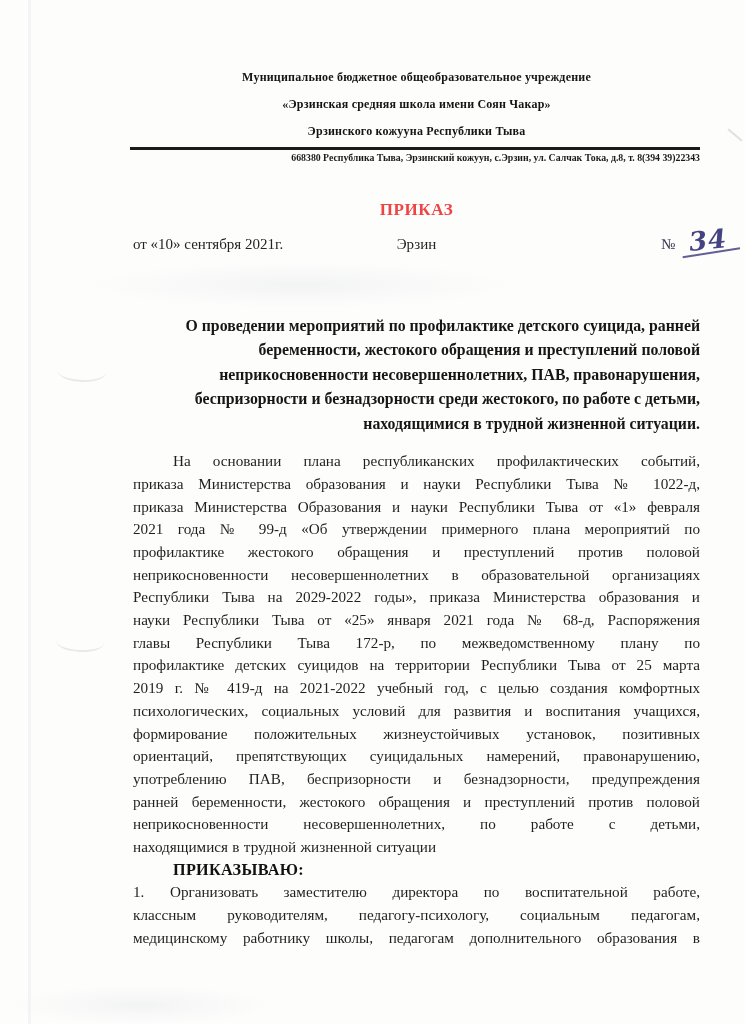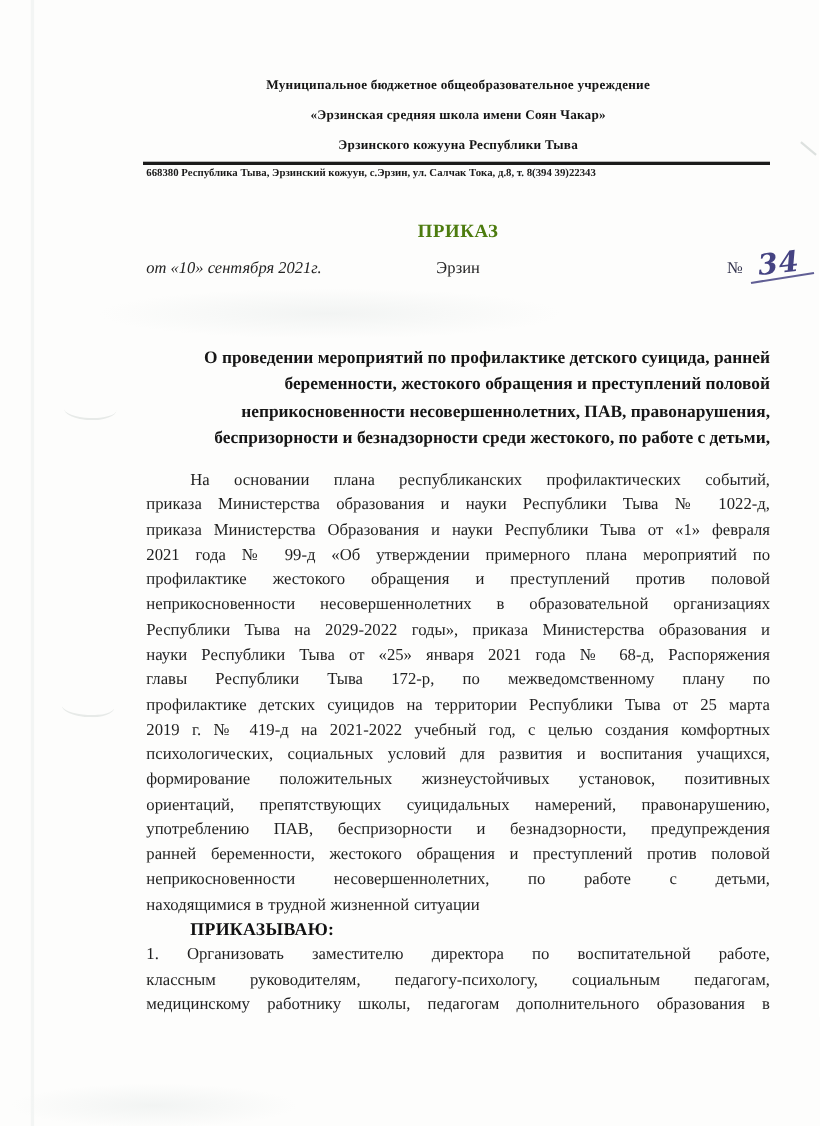--- a/index.html
+++ b/index.html
@@ -34,43 +34,43 @@
     margin-top: 2px;
     margin-left: -3px;
     height: 2.6px;
     background: #1b1b1b;
   }
   .address {
     margin-top: 2px;
     font-size: 9.8px;
     line-height: 12px;
     font-weight: bold;
-    text-align: left;
+    text-align: right;
     color: #1a1a1a;
     white-space: nowrap;
   }
   
   .doc-type {
     margin-top: 35px;
     font-weight: bold;
     font-size: 17px;
     line-height: 22px;
     text-align: center;
-    color: #4d7c0f;
+    color: #ef4444;
     letter-spacing: 0.6px;
   }
   .date-row {
     position: relative;
     margin-top: 10px;
     height: 26px;
     font-size: 15px;
     line-height: 22px;
     color: #242424;
   }
-  .date-left { position: absolute; left: 0; top: 2px; font-style: italic; }
+  .date-left { position: absolute; left: 0; top: 2px; }
   .place { position: absolute; left: 0; width: 100%; text-align: center; top: 2px; }
   .number-wrap { position: absolute; left: 528px; top: -4px; white-space: nowrap; }
   .no-label { font-size: 15px; color: #33334d; }
   .hand-number {
     position: relative;
     display: inline-block;
     margin-left: 10px;
     font-family: "DejaVu Serif", serif;
     font-style: italic;
     font-weight: 600;
@@ -192,20 +192,21 @@
         <span class="hand-number" style="color: rgb(69, 67, 130);">34</span>
       </span>
     </div>
 
     <div class="title-block">
 
     <div class="title-line">О проведении мероприятий по профилактике детского суицида, ранней</div>
         <div class="title-line">беременности, жестокого обращения и преступлений половой</div>
         <div class="title-line">неприкосновенности несовершеннолетних, ПАВ, правонарушения,</div>
         <div class="title-line">беспризорности и безнадзорности среди жестокого, по работе с детьми,</div>
+        <div class="title-line">находящимися в трудной жизненной ситуации.</div>
       </div>
 
     <div class="body-block">
 
     <div class="body-line kind-first">На основании плана республиканских профилактических событий,</div>
         <div class="body-line kind-just">приказа Министерства образования и науки Республики Тыва № 1022-д,</div>
         <div class="body-line kind-just">приказа Министерства Образования и науки Республики Тыва от «1» февраля</div>
         <div class="body-line kind-just">2021 года № 99-д «Об утверждении примерного плана мероприятий по</div>
         <div class="body-line kind-just">профилактике жестокого обращения и преступлений против половой</div>
         <div class="body-line kind-just">неприкосновенности несовершеннолетних в образовательной организациях</div>

